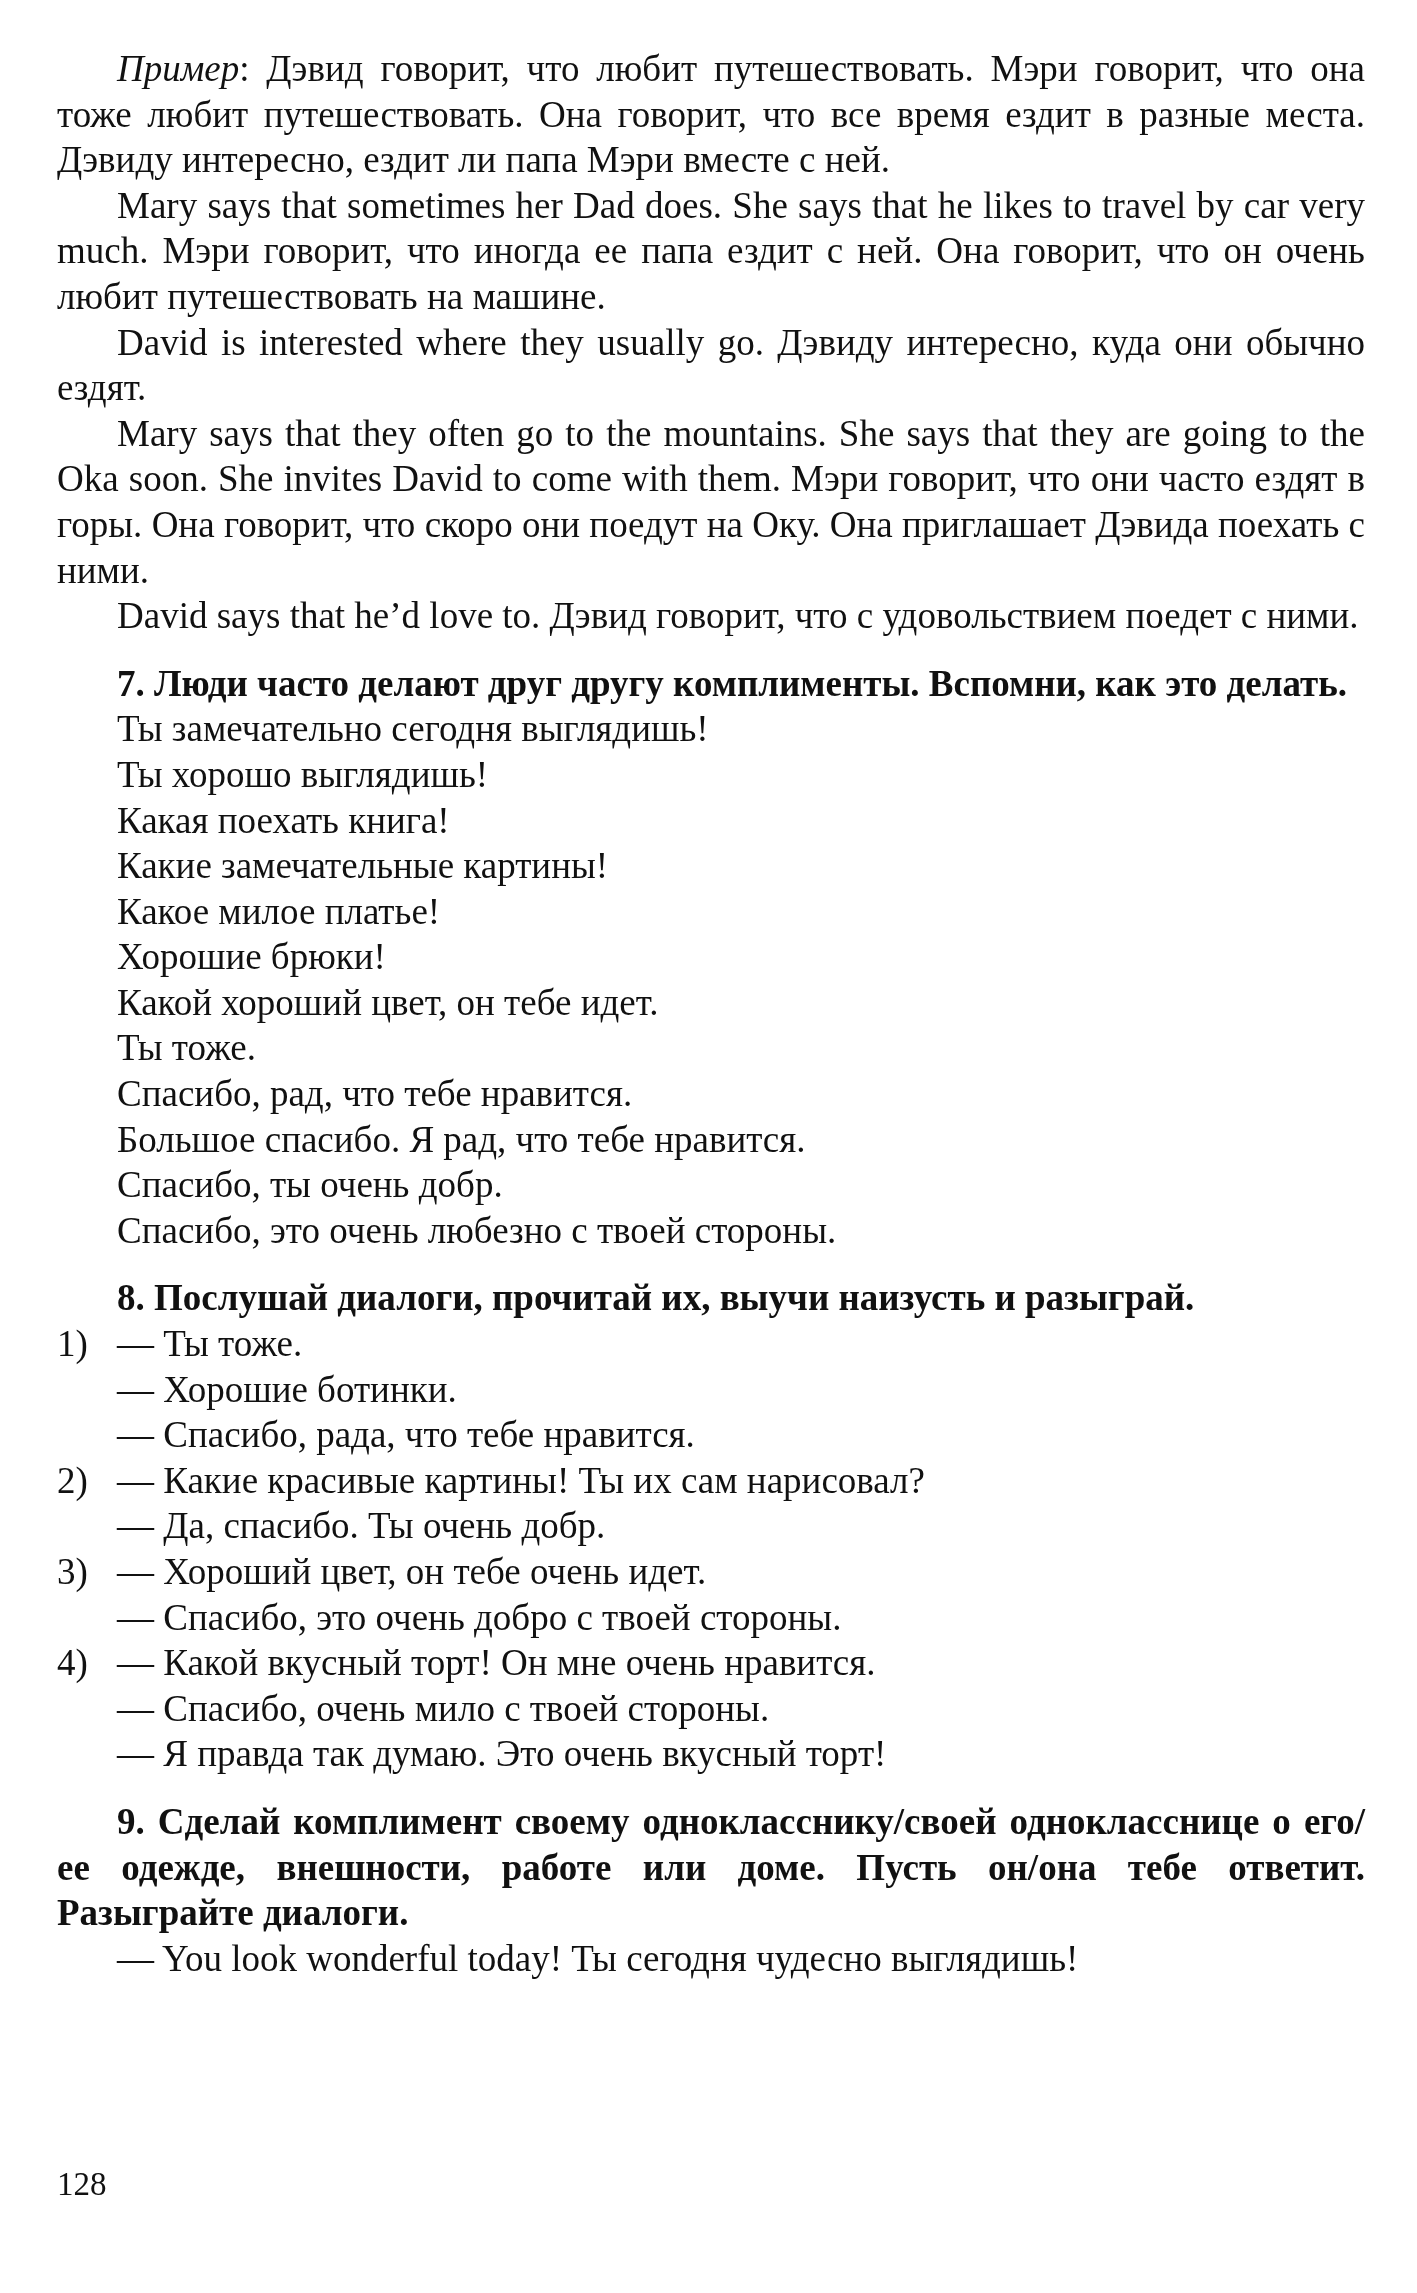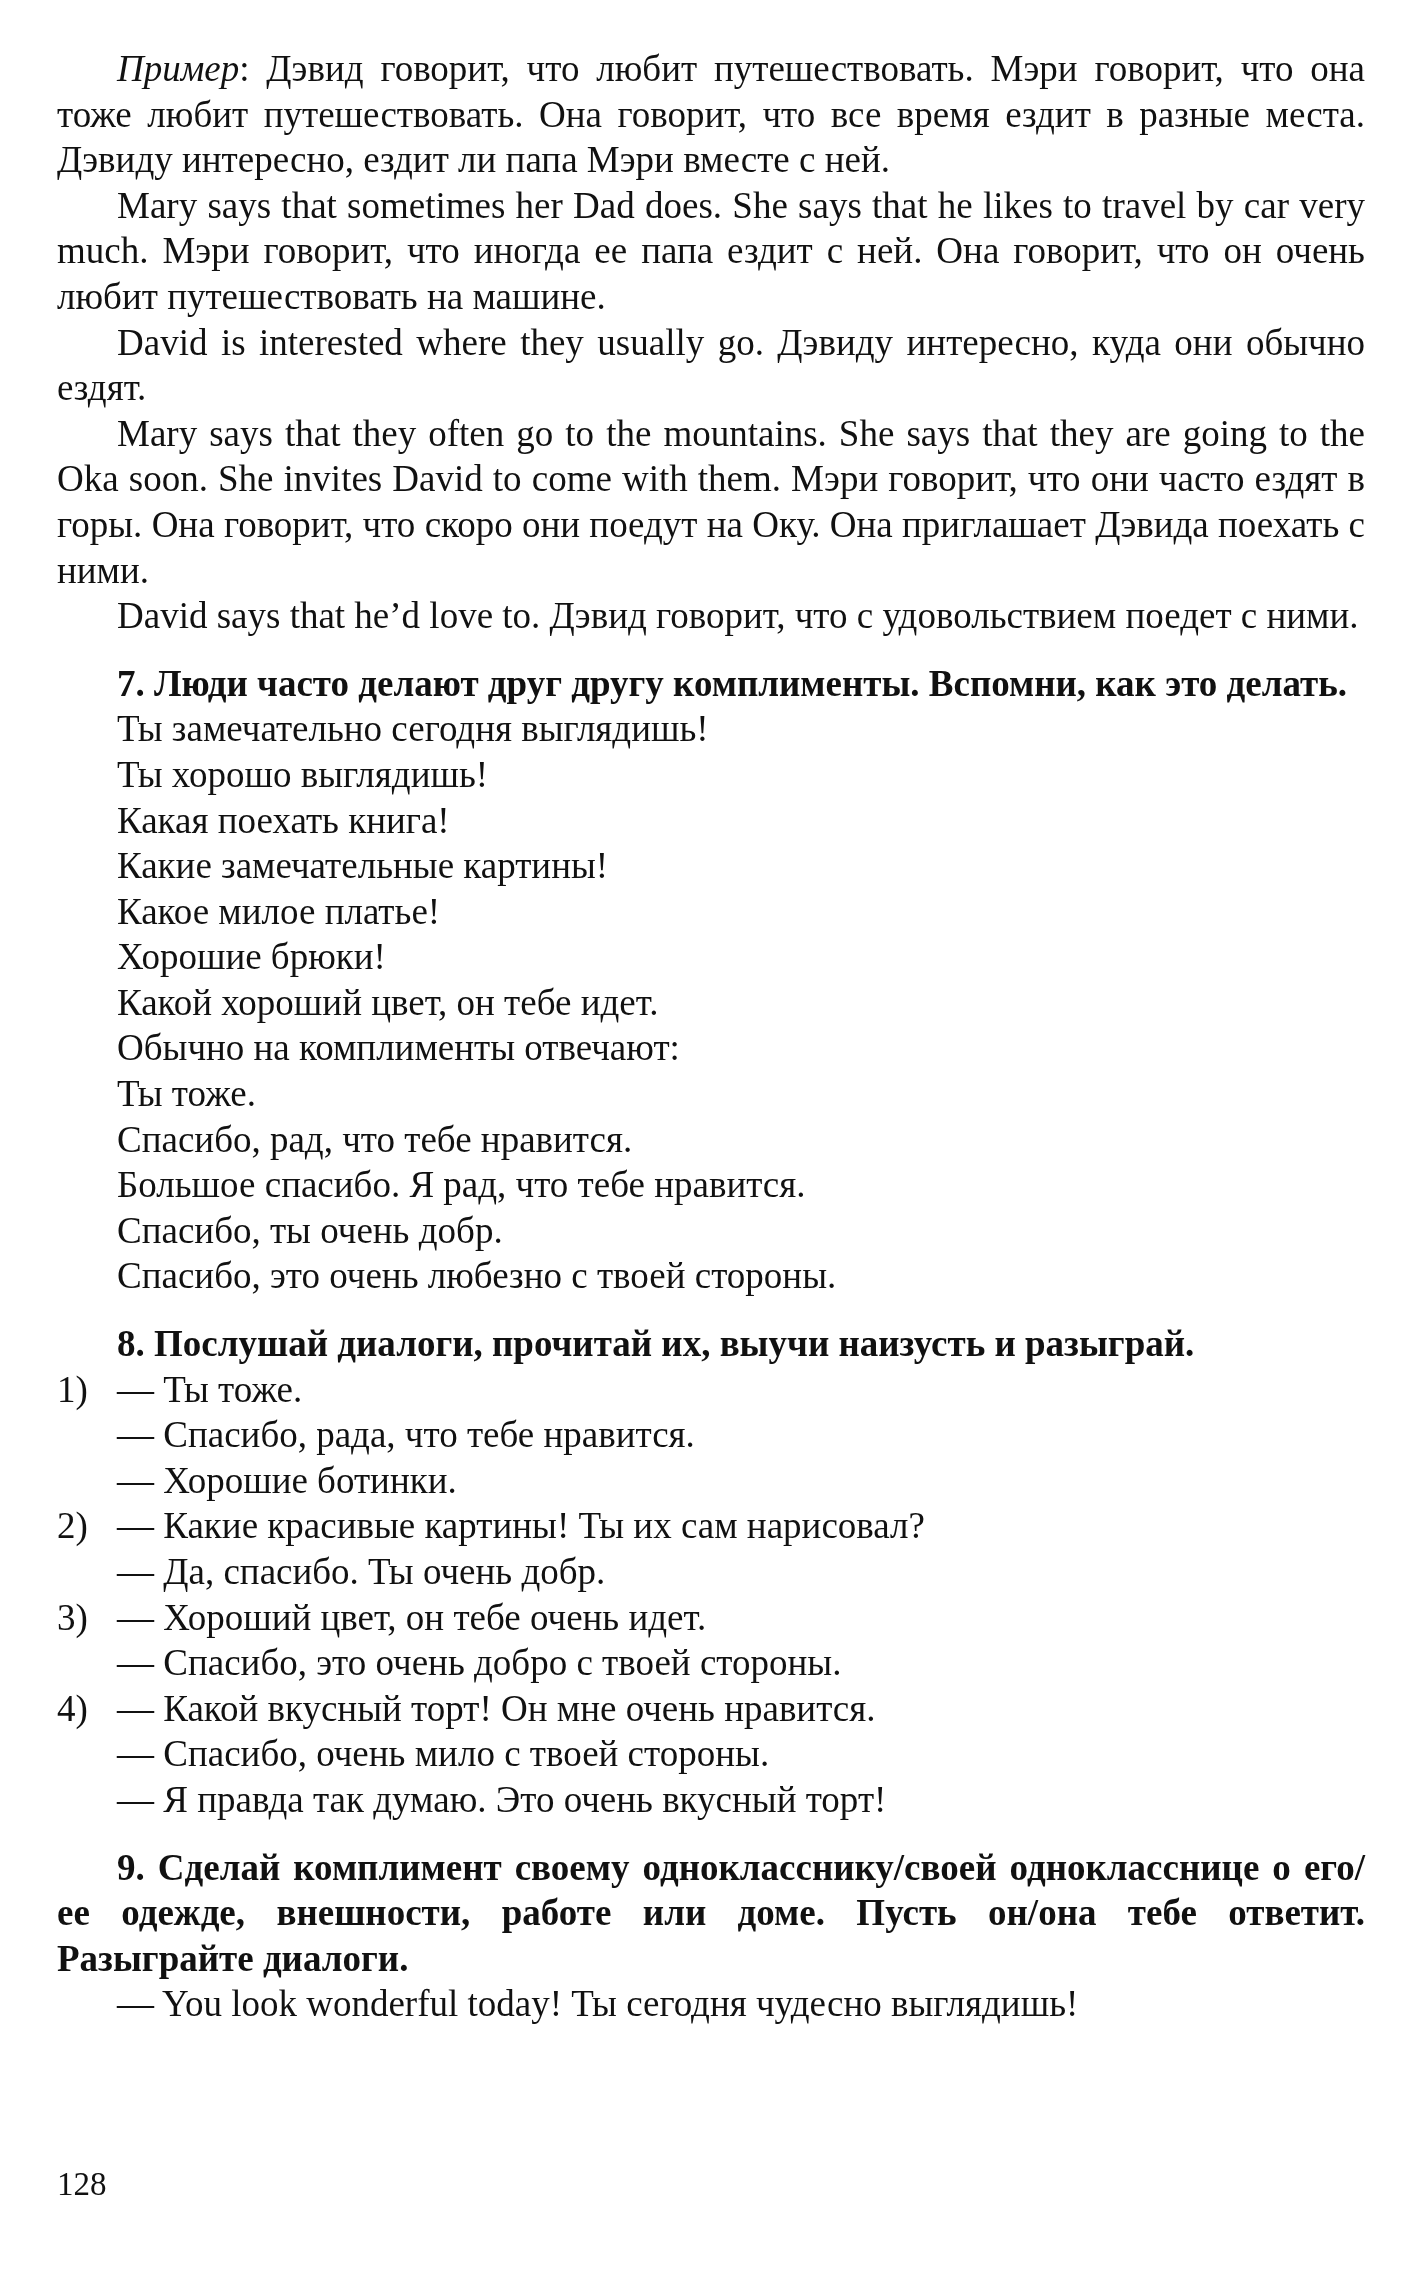--- a/index.html
+++ b/index.html
@@ -34,36 +34,35 @@
 
   <p class="task last-line-left">7. Люди часто делают друг другу комплименты. Вспомни, как это делать.</p>
   <div>
     <p class="line">Ты замечательно сегодня выглядишь!</p>
     <p class="line">Ты хорошо выглядишь!</p>
     <p class="line">Какая поехать книга!</p>
     <p class="line">Какие замечательные картины!</p>
     <p class="line">Какое милое платье!</p>
     <p class="line">Хорошие брюки!</p>
     <p class="line">Какой хороший цвет, он тебе идет.</p>
-    <p class="line">Обычно на комплименты отвечают:</p>
     <p class="line">Ты тоже.</p>
     <p class="line">Спасибо, рад, что тебе нравится.</p>
     <p class="line">Большое спасибо. Я рад, что тебе нравится.</p>
     <p class="line">Спасибо, ты очень добр.</p>
     <p class="line">Спасибо, это очень любезно с твоей стороны.</p>
   </div>
 
   <div class="gap"></div>
 
   <p class="line" style="font-weight:bold">8. Послушай диалоги, прочитай их, выучи наизусть и разыграй.</p>
   <div>
     <p class="dl"><span class="num">1)</span></p>
     <p class="dl">— Ты тоже.</p>
+    <p class="dl">— Хорошие ботинки.</p>
     <p class="dl">— Спасибо, рада, что тебе нравится.</p>
-    <p class="dl">— Хорошие ботинки.</p>
 
     <p class="dl"><span class="num">2)</span><span>— Какие красивые картины! Ты их сам нарисовал?</span></p>
     <p class="dl">— Да, спасибо. Ты очень добр.</p>
 
     <p class="dl"><span class="num">3)</span><span>— Хороший цвет, он тебе очень идет.</span></p>
     <p class="dl">— Спасибо, это очень добро с твоей стороны.</p>
 
     <p class="dl"><span class="num">4)</span><span>— Какой вкусный торт! Он мне очень нравится.</span></p>
     <p class="dl">— Спасибо, очень мило с твоей стороны.</p>
     <p class="dl">— Я правда так думаю. Это очень вкусный торт!</p>

